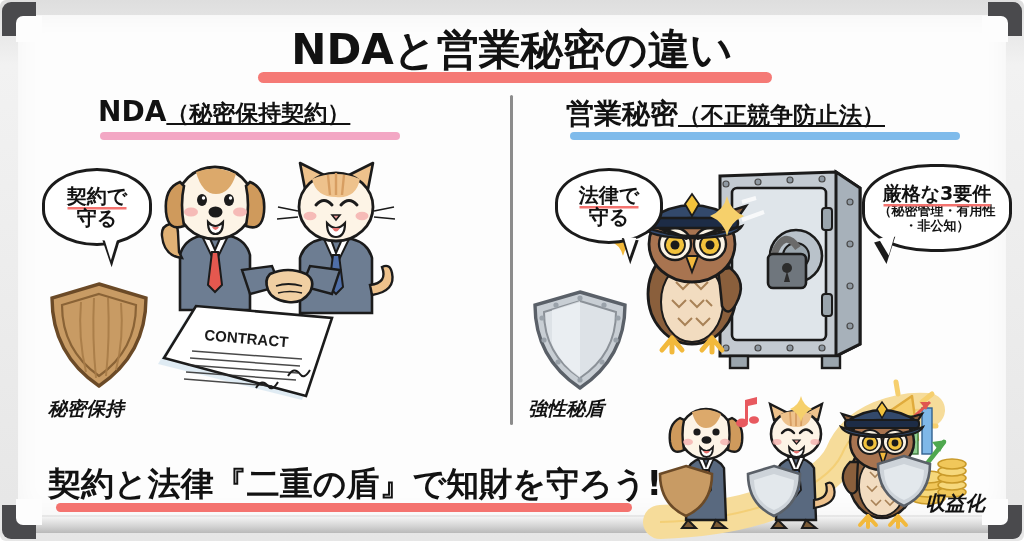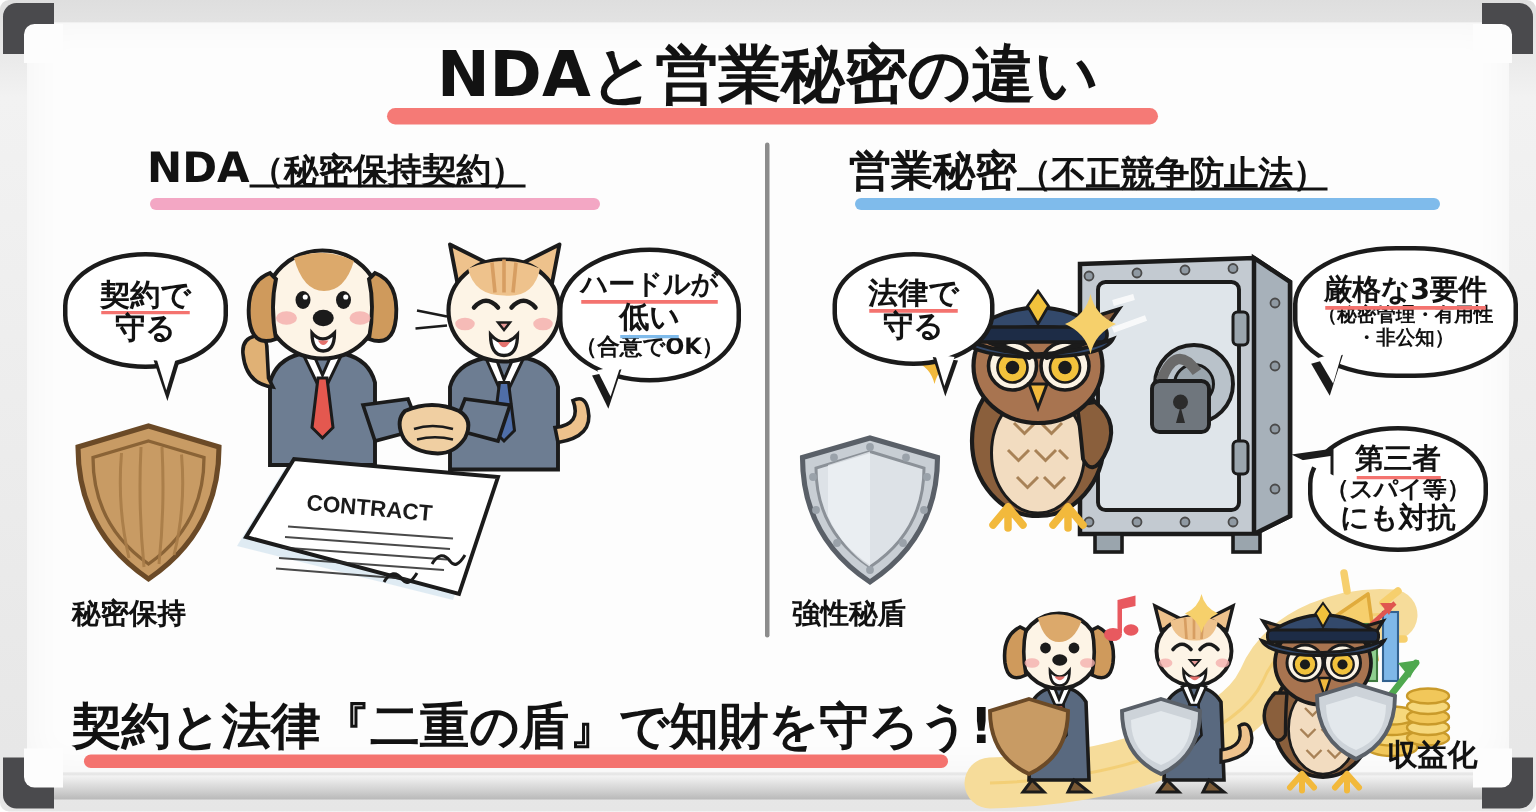--- a/index.html
+++ b/index.html
@@ -165,20 +165,21 @@
   #b-daisan .tail-i {
     position:absolute; left: -8px; top: 17px; width:0; height:0;
     border-top: 3px solid transparent; border-bottom: 10px solid transparent;
     border-right: 20px solid #ffffff;
   }
 
   
   .shield-label {
     position: absolute; font-size: 19px; font-weight: 700; color: #121212;
     white-space: nowrap;
+    font-style: italic;
   }
   #lbl-himitsu { left: 48px; top: 396px; }
   #lbl-kyosei  { left: 528px; top: 396px; }
   #lbl-shueki  { left: 925px; top: 490px; font-size: 20px; }
 
   
   #tagline {
     position: absolute; left: 48px; top: 462px;
     font-size: 33px; font-weight: 700; color: #121212; white-space: nowrap;
   }
@@ -578,48 +579,34 @@
     </svg>
   </div>
 
   <div id="b-keiyaku" class="bubble jp">
     <span class="l1 ul-red">契約で</span>
     <span class="l2">守る</span>
     <span class="tail"></span>
     <span class="tail-i"></span>
   </div>
 
-  <div id="b-hurdle" class="bubble jp">
-    <span class="l1 ul-red" style="font-size:18px">ハードルが</span>
-    <span class="l2 ul-blue">低い</span>
-    <span class="l3">（合意でOK）</span>
-    <span class="tail"></span>
-    <span class="tail-i"></span>
-  </div>
 
 
   <div id="b-houritsu" class="bubble jp">
     <span class="l1 ul-red">法律で</span>
     <span class="l2">守る</span>
     <span class="tail"></span>
     <span class="tail-i"></span>
   </div>
 
   <div id="b-genkaku" class="bubble jp">
     <span class="l1 ul-red" style="font-size:19px">厳格な3要件</span>
     <span class="sm">（秘密管理・有用性</span>
     <span class="sm">・非公知）</span>
     <span class="tail"></span>
     <span class="tail-i"></span>
   </div>
 
-  <div id="b-daisan" class="bubble jp">
-    <span class="l1 ul-red" style="font-size:19px">第三者</span>
-    <span class="sm" style="font-size:16px">（スパイ等）</span>
-    <span class="l3" style="font-size:19px;font-weight:700">にも対抗</span>
-    <span class="tail"></span>
-    <span class="tail-i"></span>
-  </div>
 
   <div id="tagline" class="jp">契約と法律『二重の盾』で知財を守ろう!</div>
   <div id="tagline-ul"></div>
 
 </div>
 
 </body></html>

